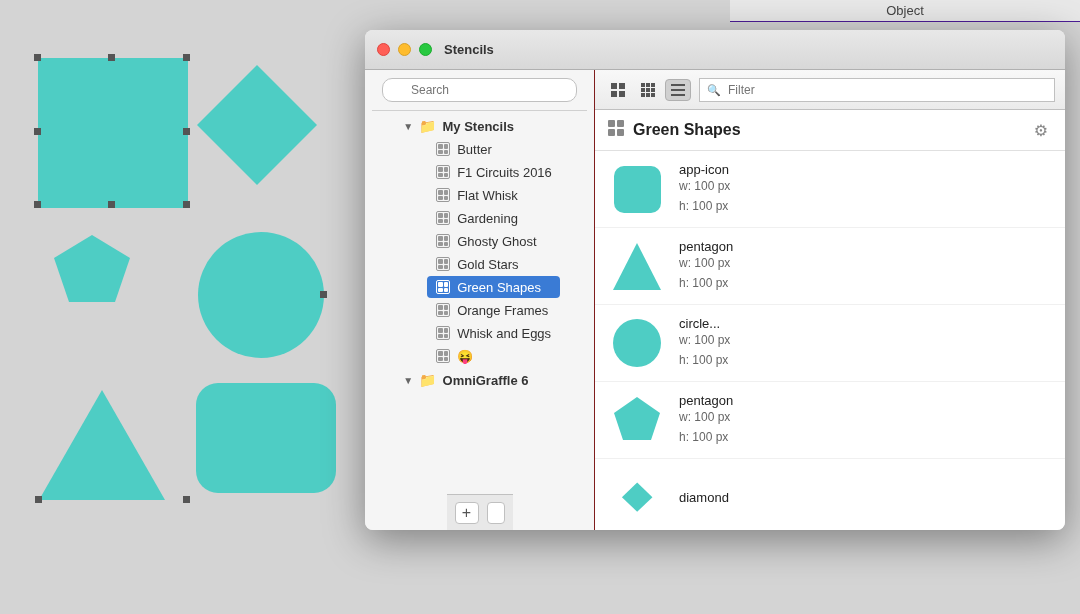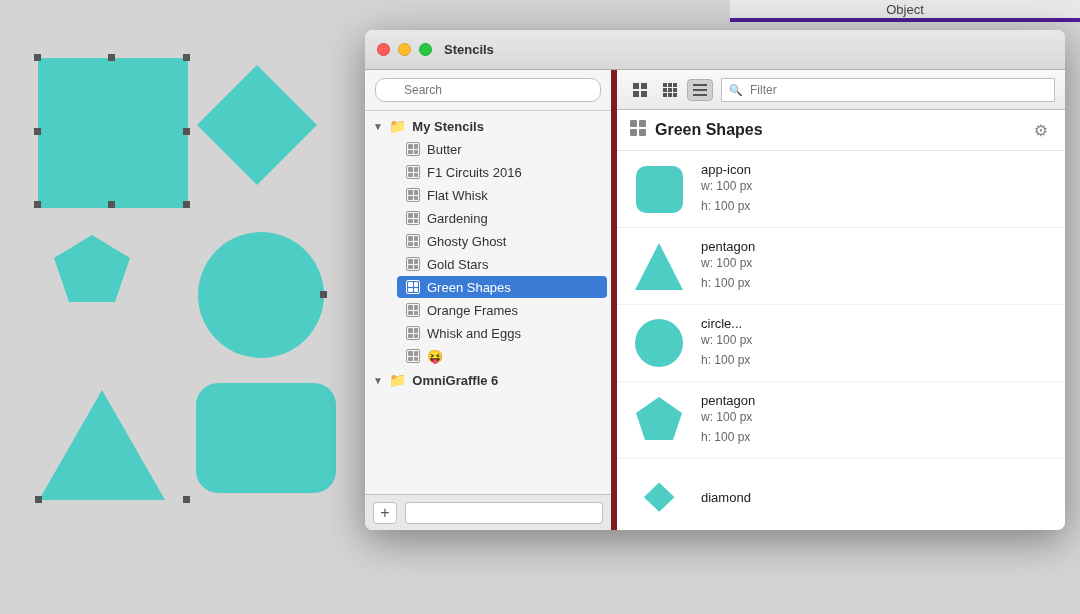--- a/index.html
+++ b/index.html
@@ -72,26 +72,27 @@
 
     
     .window-body {
       display: flex;
       flex: 1;
       overflow: hidden;
     }
 
     
     .sidebar {
-      width: 252px;
+      width: 230px;
       background: #f5f5f5;
-      border-right: 6px solid #7f1d1d;
+      border-right: 1px solid #7f1d1d;
       display: flex;
       flex-direction: column;
       flex-shrink: 0;
+      align-items: center;
     }
 
     .search-bar {
       padding: 8px 10px;
       border-bottom: 1px solid #d0d0d0;
     }
 
     .search-input {
       width: 100%;
       padding: 4px 10px 4px 28px;
@@ -402,21 +403,21 @@
   <rect x="320" y="291" width="7" height="7" fill="#555"></rect>
 
   <polygon points="102,390 165,500 39,500" fill="#4ecdc4"></polygon>
 
   <rect x="35" y="496" width="7" height="7" fill="#555"></rect>
   <rect x="183" y="496" width="7" height="7" fill="#555"></rect>
 
   <rect x="196" y="383" width="140" height="110" rx="22" fill="#4ecdc4"></rect>
 </svg>
 
-<div style="position:absolute;top:0;left:730px;width:350px;height:22px;background:#e8e8e8;display:flex;align-items:center;justify-content:center;border-bottom:4px solid #4c1d95;">
+<div style="position:absolute;top:0;left:730px;width:350px;height:22px;background:#e8e8e8;display:flex;align-items:center;justify-content:center;border-bottom:1px solid #4c1d95;">
   <span style="font-size:13px;color:#444;font-weight:500;">Object</span>
 </div>
 
 <div class="window">
 
   <div class="titlebar">
     <div class="traffic-lights">
       <div class="traffic-light close"></div>
       <div class="traffic-light minimize"></div>
       <div class="traffic-light maximize"></div>

